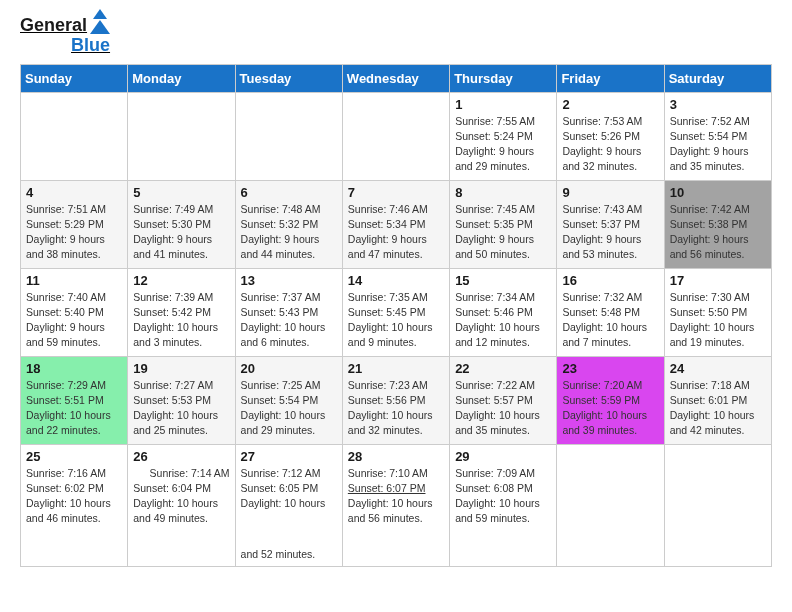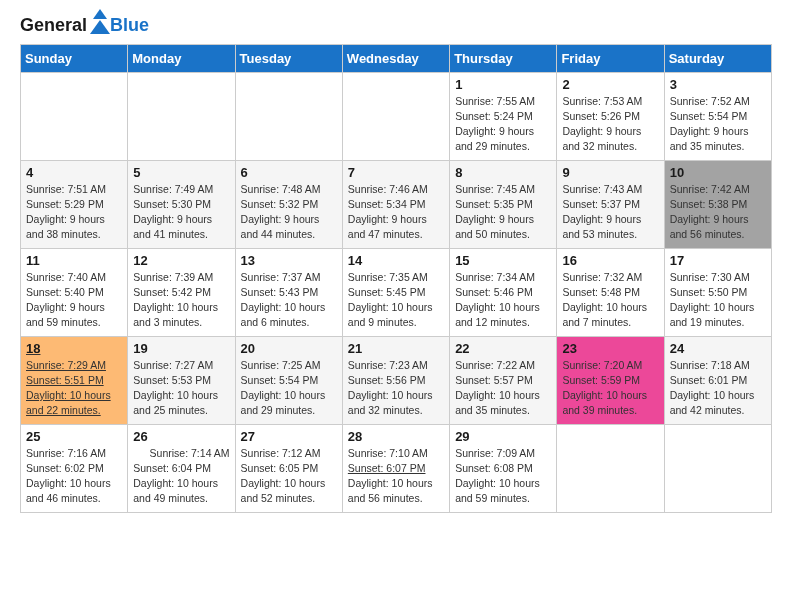--- a/index.html
+++ b/index.html
@@ -83,21 +83,21 @@
     }
     .empty-cell {
       background: #fff !important;
     }
   </style>
 </head>
 <body>
 
 <div class="header-section">
   <div class="logo">
-    <div style="display:flex;flex-direction:row;align-items:flex-end;">
+    <div style="display:flex;flex-direction:column;align-items:flex-end;text-decoration:underline;">
       <div style="display:flex;align-items:center;">
         <span class="logo-text">General</span>
         <div style="display:flex;flex-direction:column;align-items:center;margin-left:3px;margin-top:-8px;">
           <div style="width:0;height:0;border-left:7px solid transparent;border-right:7px solid transparent;border-bottom:10px solid #1a73c8;margin-bottom:1px;"></div>
           <div style="width:0;height:0;border-left:10px solid transparent;border-right:10px solid transparent;border-bottom:14px solid #1a73c8;"></div>
         </div>
       </div>
       <span class="logo-text" style="color:#1a73c8;">Blue</span>
     </div>
   </div>
@@ -277,21 +277,21 @@
           <span class="day-number">17</span>
           <div class="day-info">
             <span style="display: block;">Sunrise: 7:30 AM</span>
             <span style="display: block;">Sunset: 5:50 PM</span>
             <span style="display: block;">Daylight: 10 hours</span>
             <span style="display: block;">and 19 minutes.</span>
           </div>
         </td>
       </tr>
       <tr>
-        <td style="background: #fdba74; text-decoration: underline;">
+        <td style="background: #86efac;">
           <span class="day-number">18</span>
           <div class="day-info">
             <span style="display: block;">Sunrise: 7:29 AM</span>
             <span style="display: block;">Sunset: 5:51 PM</span>
             <span style="display: block;">Daylight: 10 hours</span>
             <span style="display: block;">and 22 minutes.</span>
           </div>
         </td>
         <td style="background: rgb(245, 245, 245);">
           <span class="day-number">19</span>
@@ -322,21 +322,21 @@
         </td>
         <td style="background: rgb(245, 245, 245);">
           <span class="day-number">22</span>
           <div class="day-info">
             <span style="display: block;">Sunrise: 7:22 AM</span>
             <span style="display: block;">Sunset: 5:57 PM</span>
             <span style="display: block;">Daylight: 10 hours</span>
             <span style="display: block;">and 35 minutes.</span>
           </div>
         </td>
-        <td style="background: #ec4899;">
+        <td style="background: #d946ef;">
           <span class="day-number">23</span>
           <div class="day-info">
             <span style="display: block;">Sunrise: 7:20 AM</span>
             <span style="display: block;">Sunset: 5:59 PM</span>
             <span style="display: block;">Daylight: 10 hours</span>
             <span style="display: block;">and 39 minutes.</span>
           </div>
         </td>
         <td style="background: rgb(245, 245, 245);">
           <span class="day-number">24</span>
@@ -366,21 +366,21 @@
             <span style="display: block;">Daylight: 10 hours</span>
             <span style="display: block;">and 49 minutes.</span>
           </div>
         </td>
         <td style="background: rgb(255, 255, 255);">
           <span class="day-number">27</span>
           <div class="day-info">
             <span style="display: block;">Sunrise: 7:12 AM</span>
             <span style="display: block;">Sunset: 6:05 PM</span>
             <span style="display: block;">Daylight: 10 hours</span>
-            <span style="display: block;">and 52 minutes.</span>
+            <span style="display: block; margin-top: 36px;">and 52 minutes.</span>
           </div>
         </td>
         <td style="background: rgb(255, 255, 255);">
           <span class="day-number">28</span>
           <div class="day-info">
             <span style="display: block;">Sunrise: 7:10 AM</span>
             <span style="display: block; text-decoration: underline;">Sunset: 6:07 PM</span>
             <span style="display: block;">Daylight: 10 hours</span>
             <span style="display: block;">and 56 minutes.</span>
           </div>

